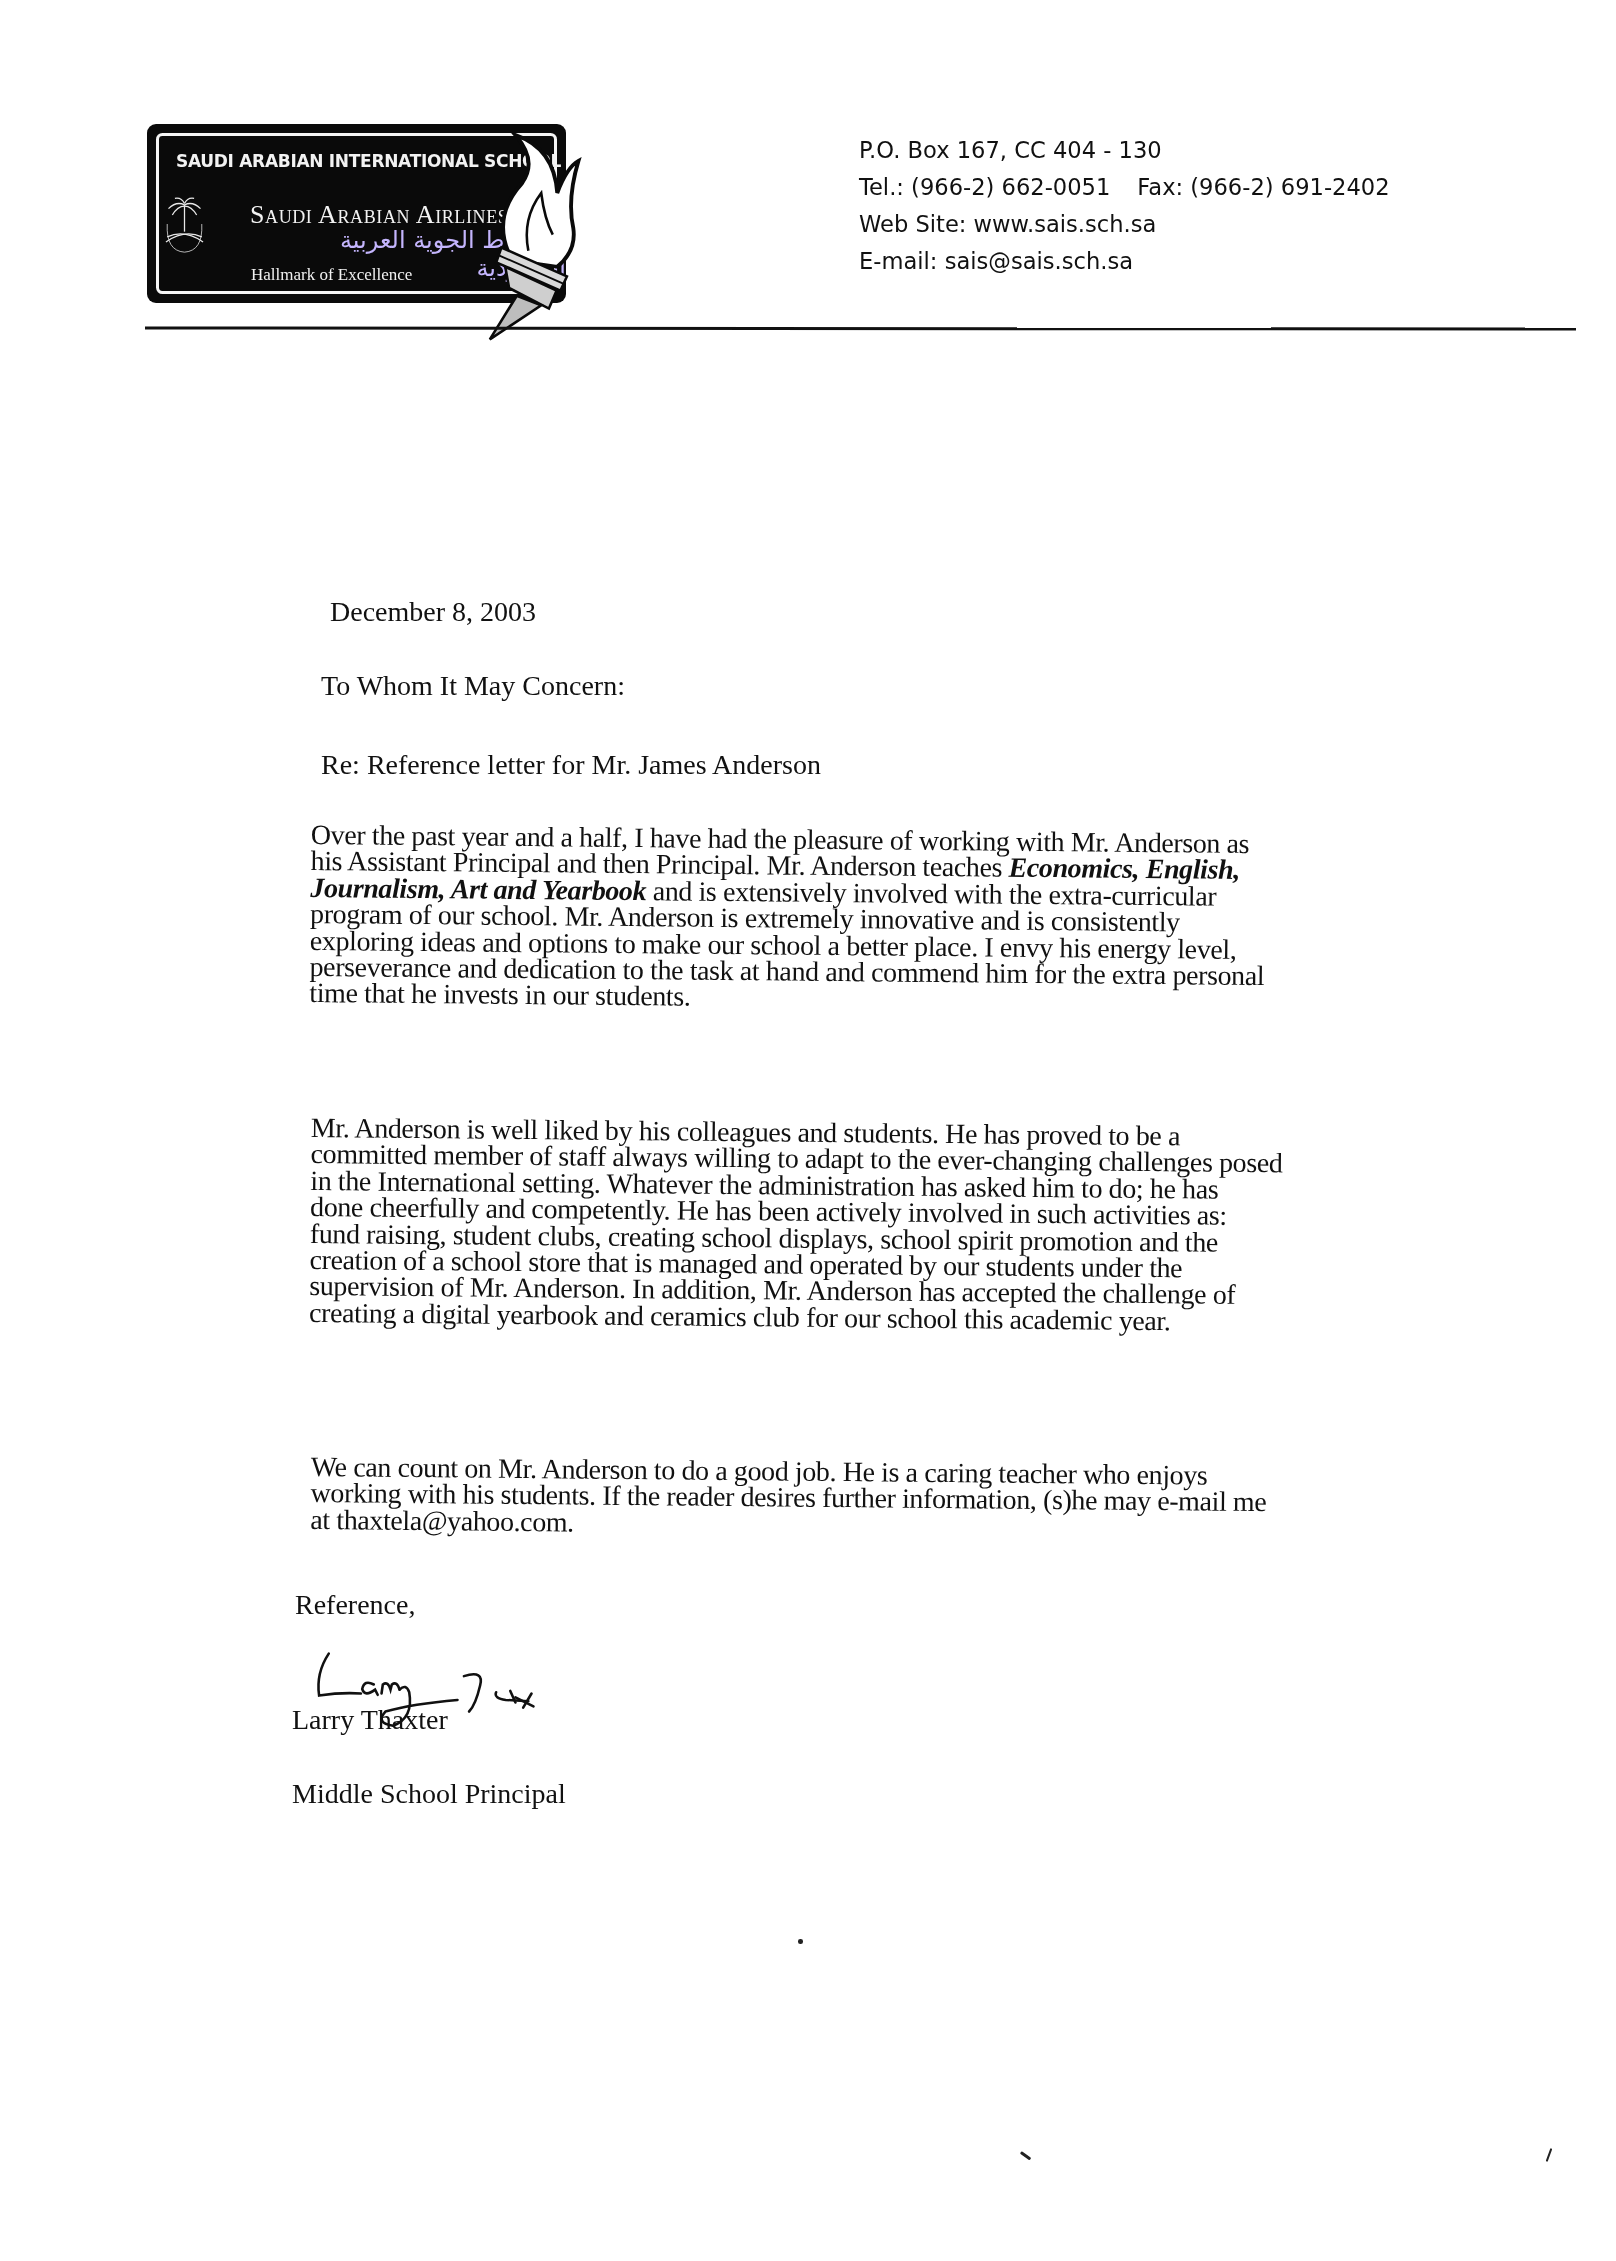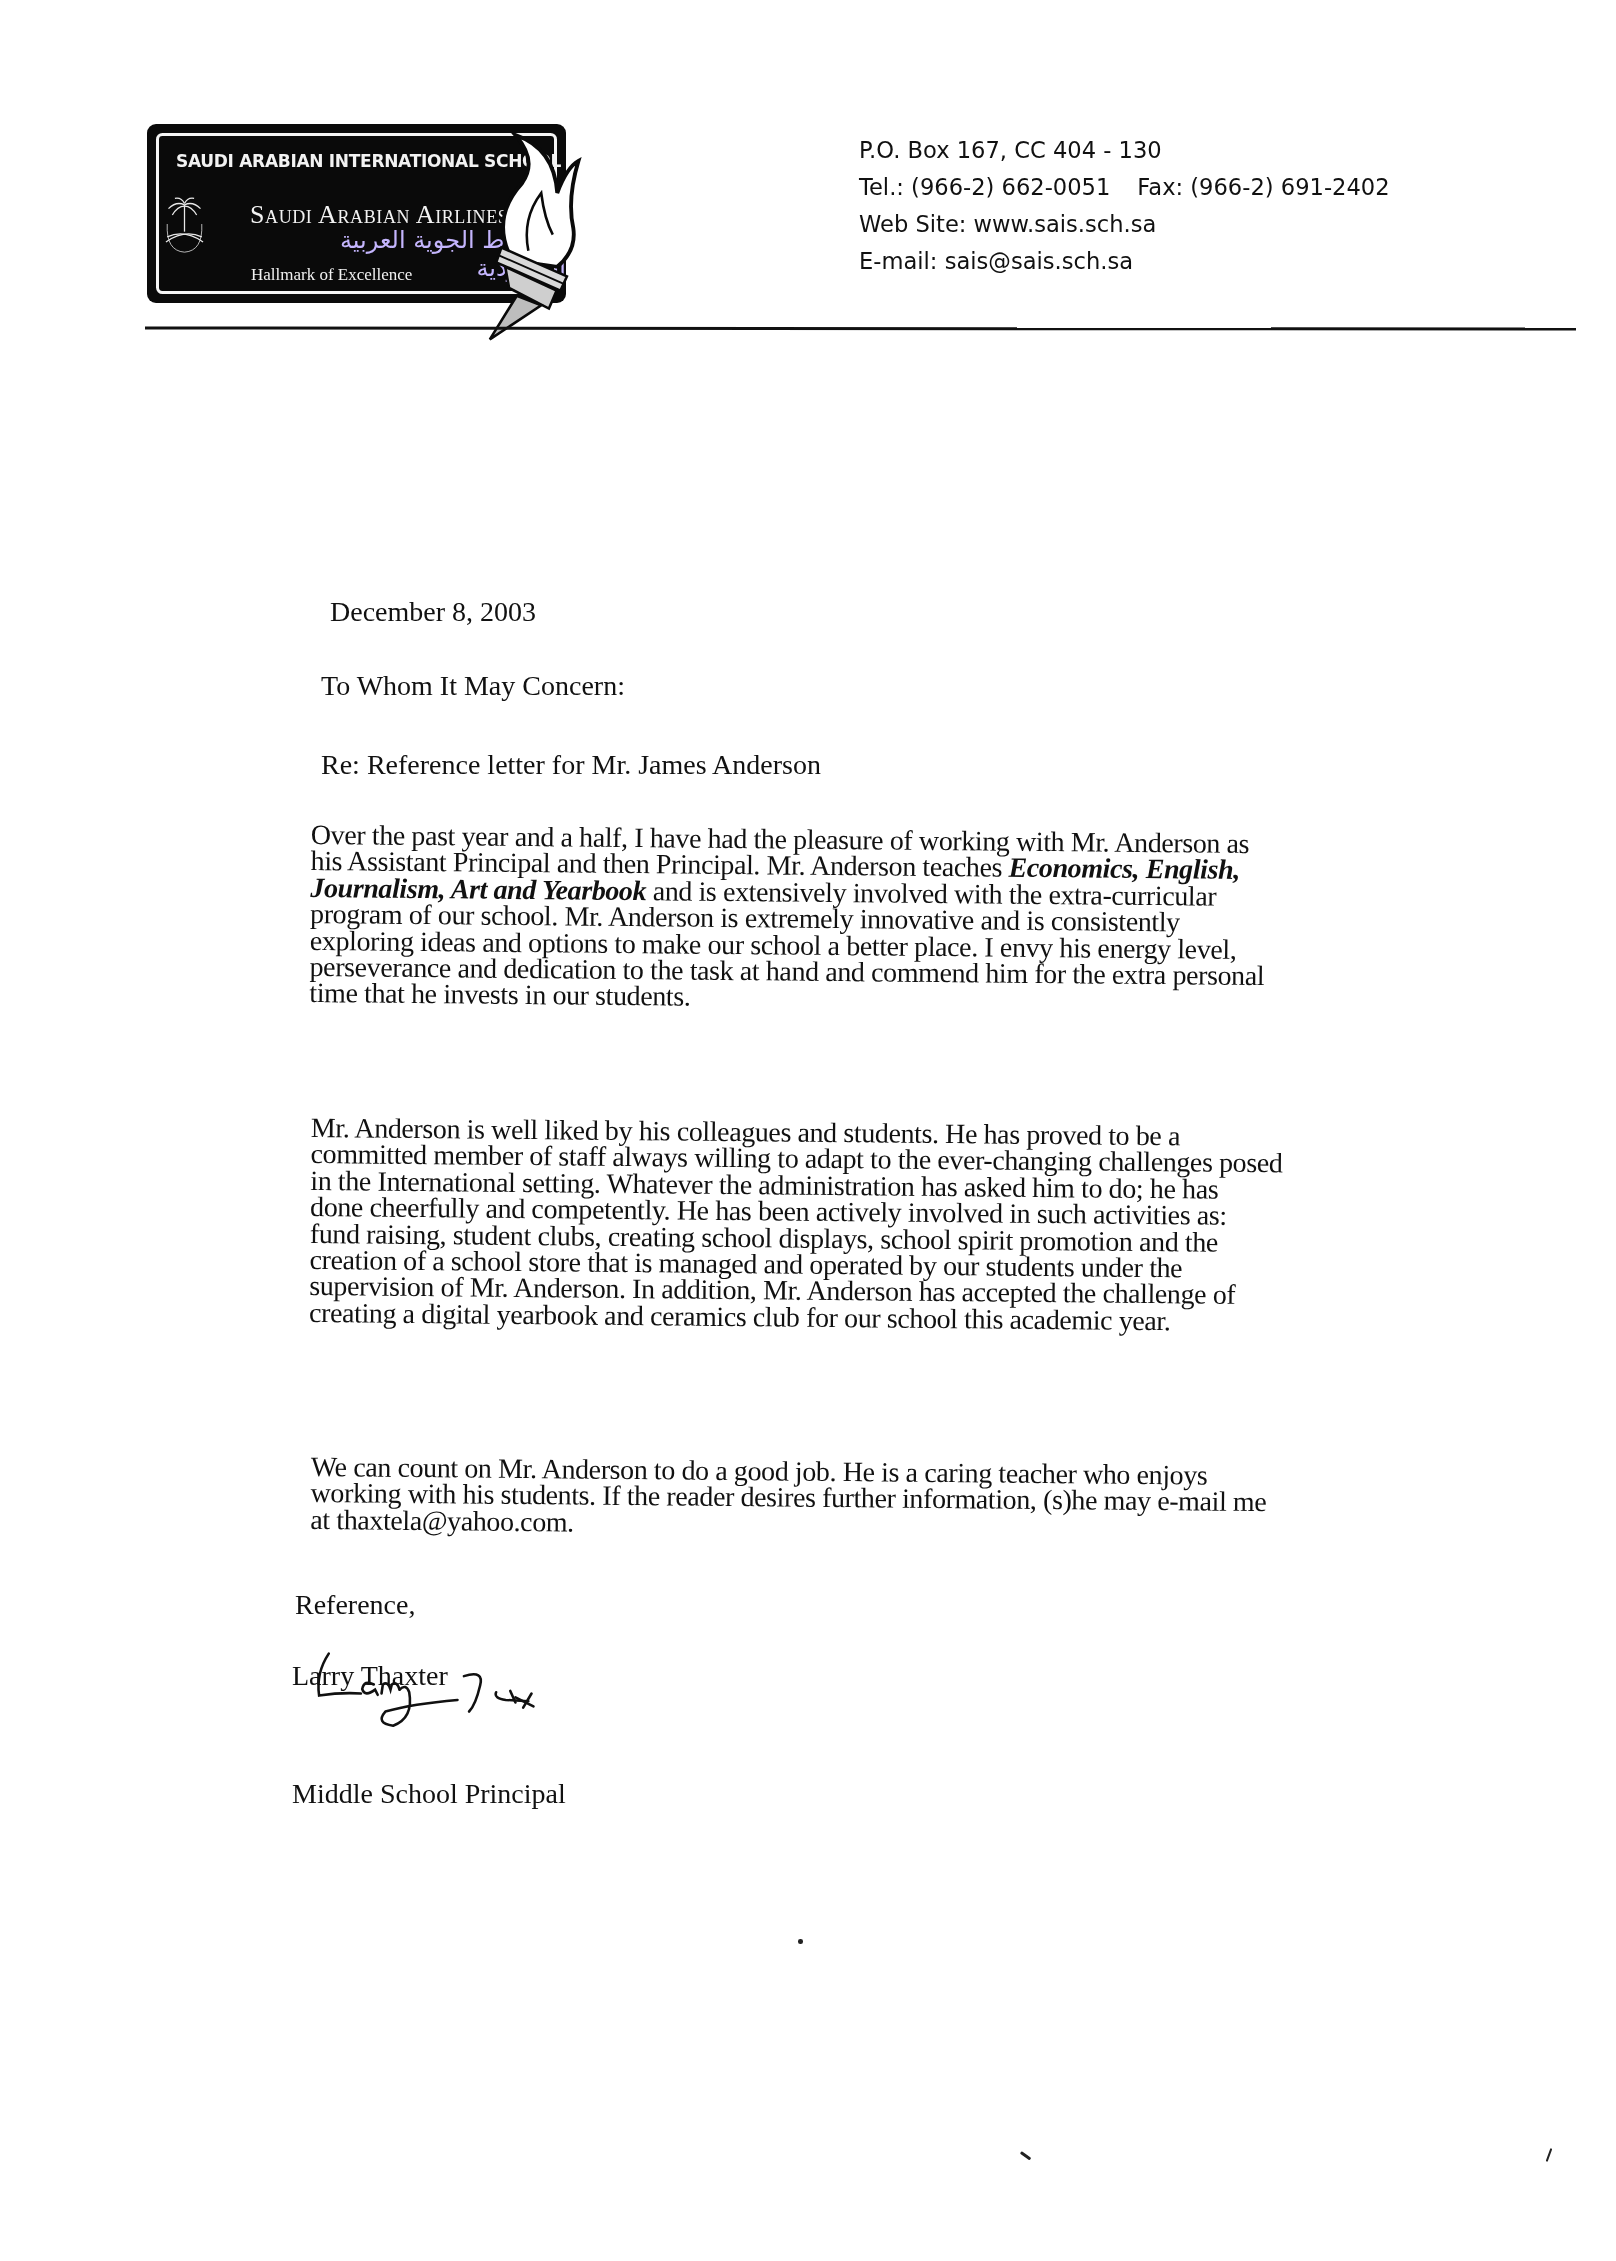--- a/index.html
+++ b/index.html
@@ -62,21 +62,21 @@
     letter-spacing: -0.4px;
   }
   .para .pl { display: block; white-space: nowrap; }
   .p1 { top: 822px; }
   .p2 { top: 1115px; }
   .p3 { top: 1454px; }
   .bi { font-weight: bold; font-style: italic; }
 
   .closing { left: 295px; top: 1589px; }
   .signature { position: absolute; left: 303px; top: 1647px; width: 309px; height: 84px; }
-  .sig-name { left: 292px; top: 1660px; text-align: center; }
+  .sig-name { left: 292px; top: 1704px; text-align: center; }
   .sig-title { left: 292px; top: 1778px; }
 
   .speck { position: absolute; background: #222; border-radius: 50%; }
 </style>
 </head>
 <body>
 
 <div class="page">
 
   <div class="logo-box">

